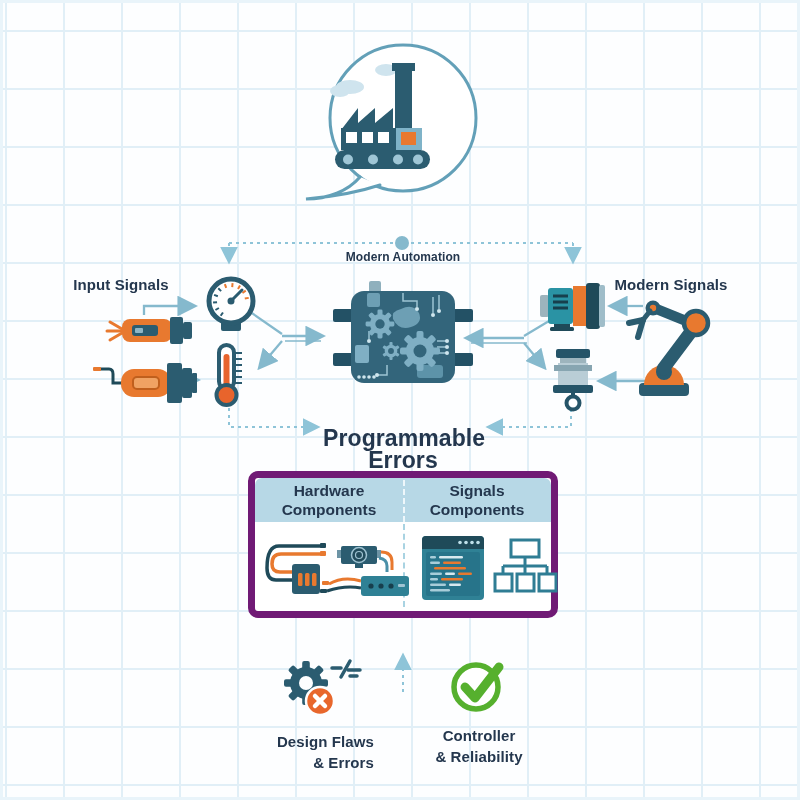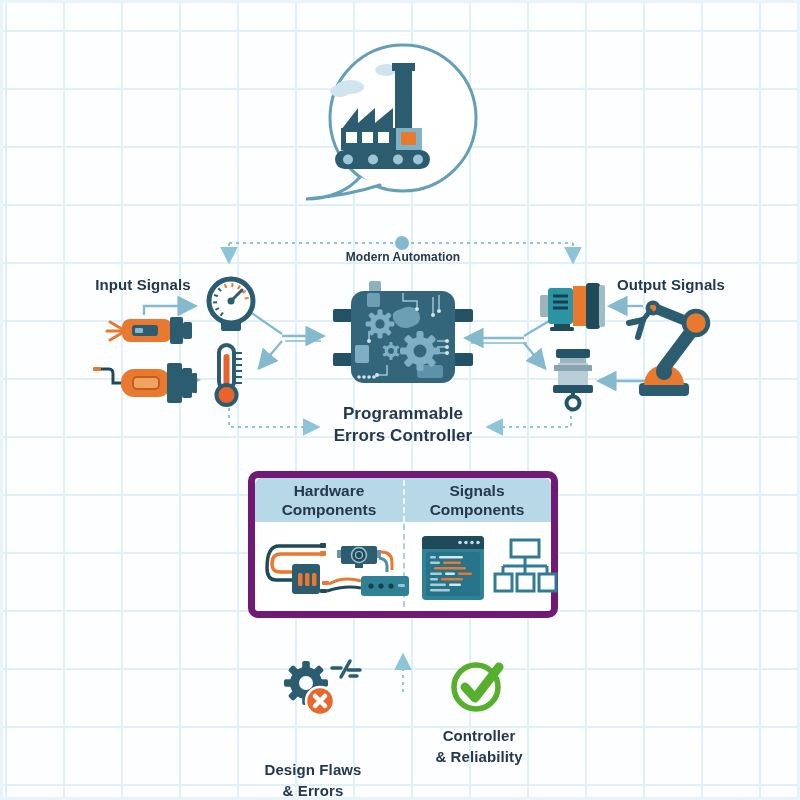--- a/index.html
+++ b/index.html
@@ -13,21 +13,21 @@
     background-size:58px 58px;
     background-position:5px 30px;
     box-sizing:border-box;
     border:3px solid #e9f4fa;
   }
   .abs{position:absolute;}
   .lbl{
     position:absolute;text-align:center;color:#24374e;font-weight:700;
     line-height:20px;font-size:15px;letter-spacing:.1px;
   }
-  .lbl.big{font-size:17px;line-height:22px;}
+  .lbl.big{font-size:23px;line-height:22px;margin-top:24px;}
   #components-box{
     position:absolute;left:245px;top:468px;width:310px;height:147px;
     background:#ffffff;border:7px solid #701a75;border-radius:10px;
     box-sizing:border-box;
   }
   #box-header{
     position:absolute;left:0;top:0;right:0;height:44px;background:#b7d8e6;
     border-radius:7px 7px 0 0;display:flex;
   }
   .box-header-cell{
@@ -111,23 +111,23 @@
     <rect x="37" y="111" width="95" height="19" rx="9.5" fill="#2b5c70"></rect>
     <circle cx="50" cy="120.5" r="5" fill="#9fc6d6"></circle>
     <circle cx="75" cy="120.5" r="5" fill="#9fc6d6"></circle>
     <circle cx="100" cy="120.5" r="5" fill="#9fc6d6"></circle>
     <circle cx="120" cy="120.5" r="5" fill="#9fc6d6"></circle>
   </g>
 </svg>
 
 <div class="lbl" style="left:300px;top:205px;width:200px;font-size:12px;margin-top:39px;">Modern Automation</div>
 
-<div class="lbl" style="left:80px;top:272px;width:120px;">Input Signals</div>
-
-<div class="lbl" style="left:608px;top:272px;width:120px;">Output Signals</div>
+<div class="lbl" style="left:58px;top:272px;width:120px;">Input Signals</div>
+
+<div class="lbl" style="left:608px;top:272px;width:120px;">Modern Signals</div>
 
 <svg class="abs" style="left:95px;top:306px;z-index:2;" width="100" height="42" viewBox="0 0 100 42">
   <g stroke="#e8792f" stroke-width="3" stroke-linecap="round">
     <line x1="24" y1="20" x2="12" y2="13"></line>
     <line x1="24" y1="22" x2="9" y2="22"></line>
     <line x1="24" y1="24" x2="12" y2="31"></line>
   </g>
   <rect x="24" y="10" width="50" height="23" rx="8" fill="#e8792f"></rect>
   <rect x="34" y="16" width="26" height="11" rx="3" fill="#2b5c70"></rect>
   <rect x="37" y="19" width="8" height="5" rx="1" fill="#8fb6c6"></rect>
@@ -427,21 +427,21 @@
     <line x1="40" y1="45" x2="50" y2="55" stroke="#ffffff" stroke-width="4.5" stroke-linecap="round"></line>
     <line x1="50" y1="45" x2="40" y2="55" stroke="#ffffff" stroke-width="4.5" stroke-linecap="round"></line>
   </g>
 </svg>
 
 <svg class="abs" style="left:446px;top:653px;z-index:2;" width="62" height="60" viewBox="0 0 62 60">
   <circle cx="27" cy="31" r="22" fill="#ffffff" stroke="#56b02e" stroke-width="5.5"></circle>
   <path d="M16,31 L26,42 L50,11" fill="none" stroke="#56b02e" stroke-width="9" stroke-linecap="round" stroke-linejoin="round"></path>
 </svg>
 
-<div class="lbl" style="left:249px;top:756px;width:122px;line-height:21px;">
+<div class="lbl" style="left:249px;top:728px;width:122px;line-height:21px;text-align:right;">
   <span>Design Flaws</span><br>
   <span>&amp; Errors</span>
 </div>
 
 <div class="lbl" style="left:414px;top:722px;width:124px;line-height:21px;">
   <span>Controller</span><br>
   <span>&amp; Reliability</span>
 </div>
 
 </body></html>

